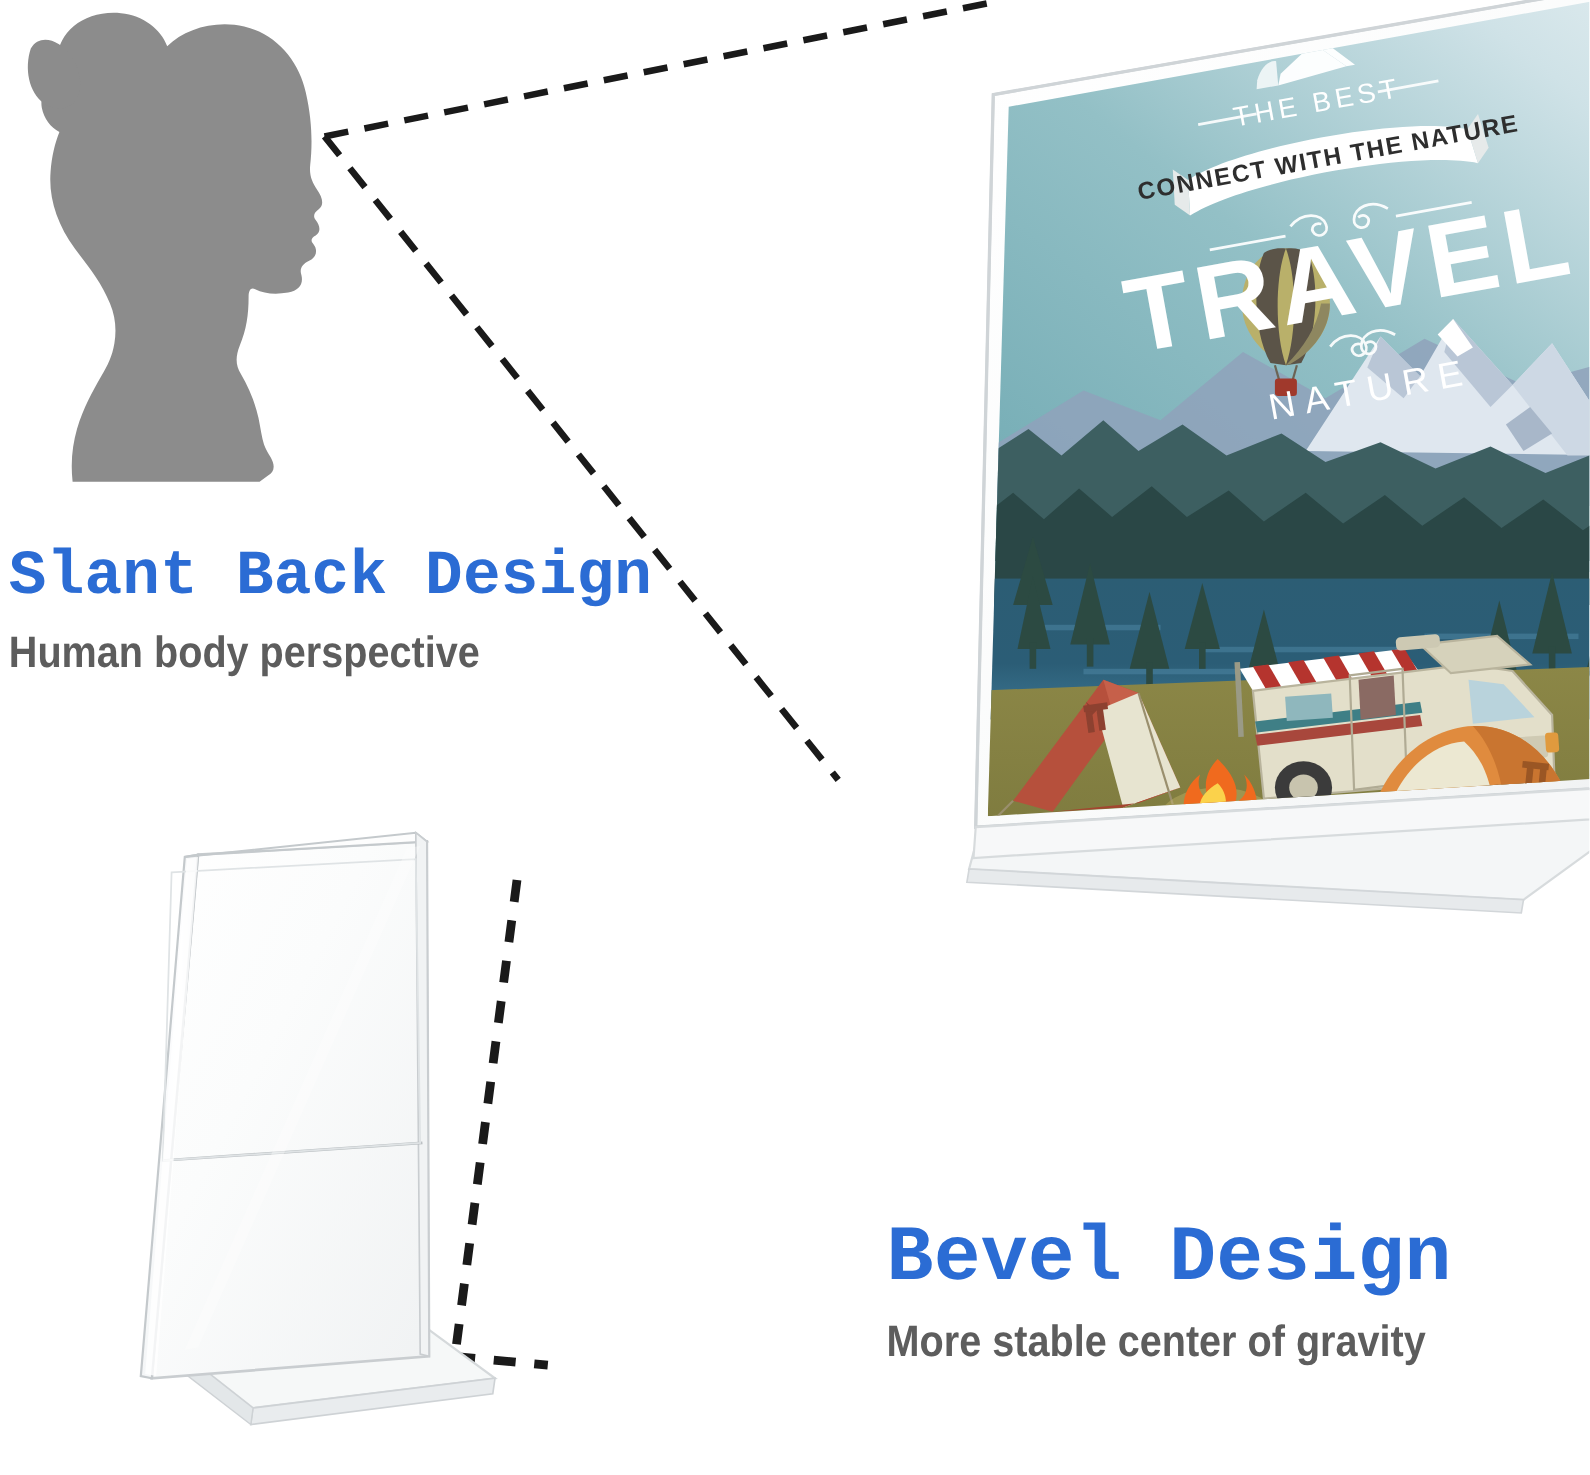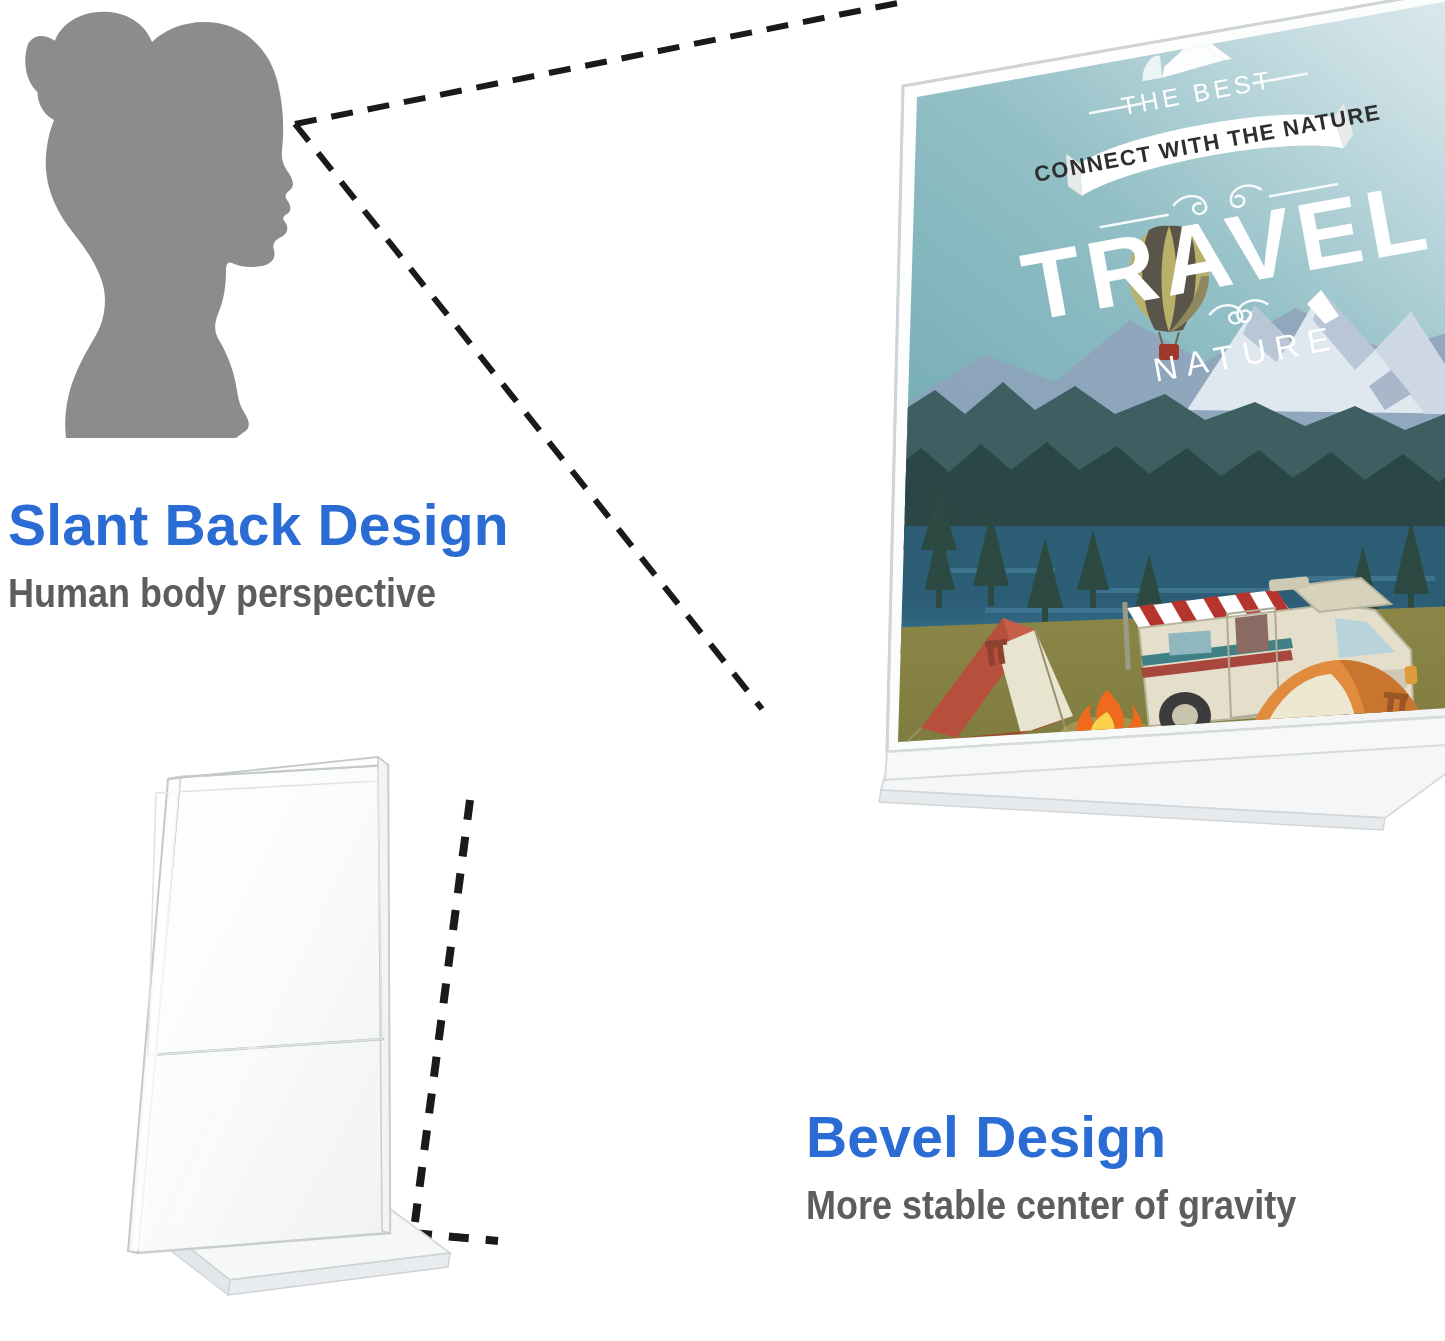--- a/index.html
+++ b/index.html
@@ -15,42 +15,42 @@
   .silhouette{position:absolute;left:0px;top:0px;width:345px;height:440px;}
   .silhouette svg{display:block;width:100%;height:100%;}
 
   
   .sightcone{position:absolute;left:0;top:0;width:1445px;height:1341px;pointer-events:none;}
   .sightcone svg{display:block;width:100%;height:100%;}
 
   
   .callout{position:absolute;}
   .callout .title{
-    font-family:Liberation Sans, sans-serif;
+    font-family:Liberation Mono, monospace;
     font-weight:700;
     color:#2b6cd4;
     letter-spacing:.2px;
     white-space:nowrap;
     line-height:1.05;
   }
   .callout .subtitle{
     font-family:"Liberation Sans", sans-serif;
     font-weight:600;
     color:#5d5d5d;
     white-space:nowrap;
     line-height:1.15;
     transform:scaleX(.90);
     transform-origin:left center;
   }
   #callout-slant{left:8px;top:496px;}
   #callout-slant .title{font-size:57px;}
   #callout-slant .subtitle{font-size:40px;margin-top:14px;}
 
   #callout-bevel{left:806px;top:1108px;}
-  #callout-bevel .title{font-size:57px;}
+  #callout-bevel .title{font-size:71px;}
   #callout-bevel .subtitle{font-size:40px;margin-top:14px;}
 
   
   .holder-right{position:absolute;left:735px;top:-10px;width:710px;height:880px;}
   .holder-right svg{display:block;width:100%;height:100%;}
 
   
   .holder-left{position:absolute;left:120px;top:755px;width:420px;height:575px;}
   .holder-left svg{display:block;width:100%;height:100%;}
 </style>

